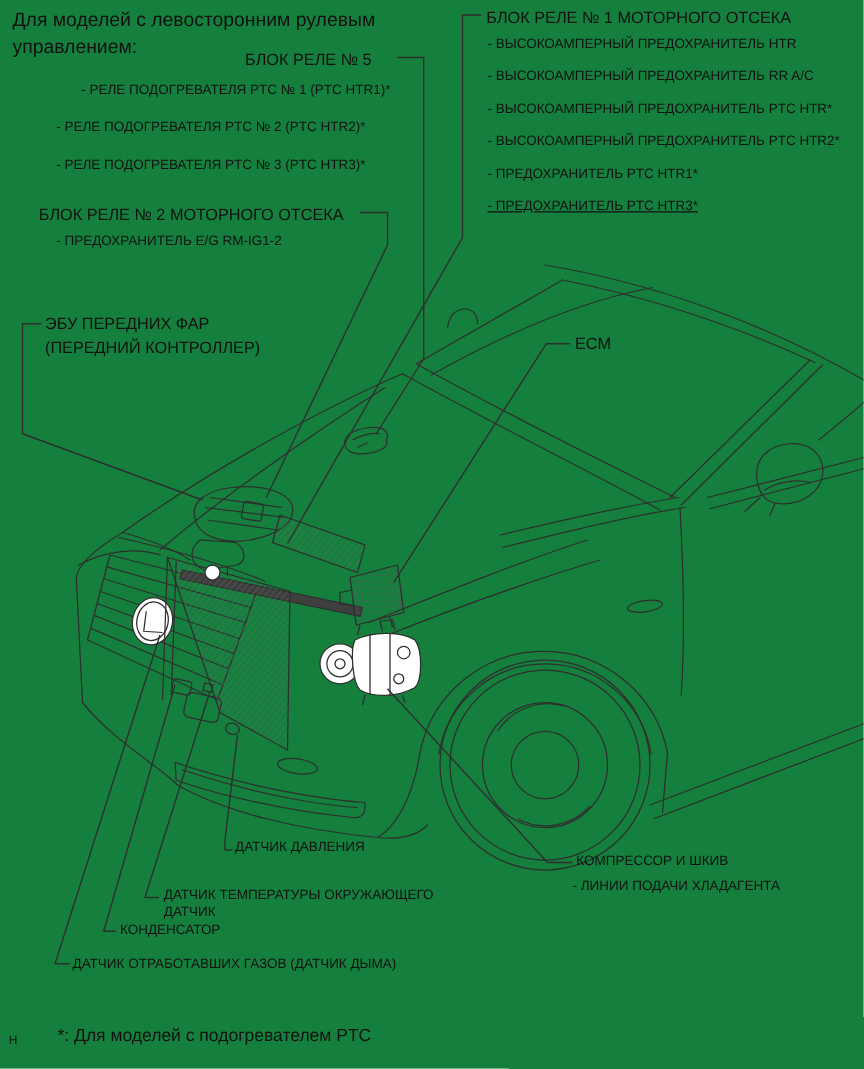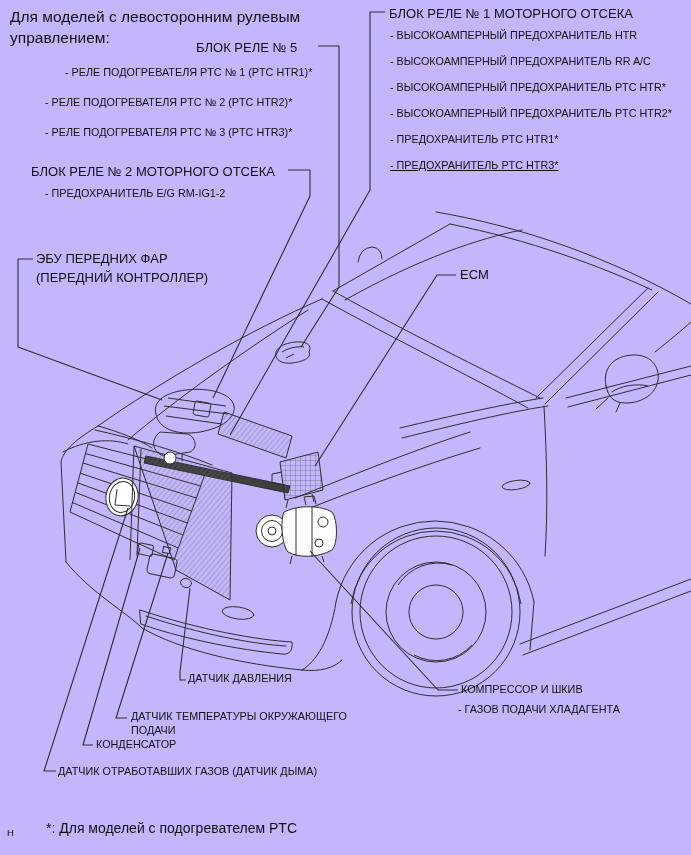--- a/index.html
+++ b/index.html
@@ -1,17 +1,17 @@
 <!DOCTYPE html>
 <html><head>
 <meta charset="utf-8">
 <style>
   html,body{margin:0;padding:0;background:#fff;}
   #stage{
-    position:relative;width:691px;height:855px;background:#c4b5fd;overflow:hidden;
+    position:relative;width:691px;height:855px;background:#15803d;overflow:hidden;
     font-family:"Liberation Sans","DejaVu Sans",sans-serif;color:#111;
   }
   .lbl{position:absolute;white-space:nowrap;color:#111;}
   .heading{font-size:15.5px;line-height:21px;}
   .block-title{font-size:13px;}
   .item{font-size:10.8px;}
   .two-line{line-height:19px;}
   .footnote{font-size:14px;}
   .pagemark{font-size:9.5px;}
   svg{position:absolute;left:0;top:0;}
@@ -173,22 +173,22 @@
   <div class="lbl item" style="left:390px;top:133px;">- ПРЕДОХРАНИТЕЛЬ PTC HTR1*</div>
   <div class="lbl item" style="left:390px;top:159px;text-decoration:underline;">- ПРЕДОХРАНИТЕЛЬ PTC HTR3*</div>
 
   <div class="lbl block-title two-line" style="left:36px;top:249px;">ЭБУ ПЕРЕДНИХ ФАР</div>
   <div class="lbl block-title two-line" style="left:36px;top:268px;">(ПЕРЕДНИЙ КОНТРОЛЛЕР)</div>
 
   <div class="lbl block-title" style="left:460px;top:267px;">ECM</div>
 
   <div class="lbl item" style="left:188px;top:672px;">ДАТЧИК ДАВЛЕНИЯ</div>
   <div class="lbl item" style="left:131px;top:710px;">ДАТЧИК ТЕМПЕРАТУРЫ ОКРУЖАЮЩЕГО</div>
-  <div class="lbl item" style="left:131px;top:724px;">ПОДАЧИ</div>
+  <div class="lbl item" style="left:131px;top:724px;">ДАТЧИК</div>
   <div class="lbl item" style="left:96px;top:738px;">КОНДЕНСАТОР</div>
   <div class="lbl item" style="left:58px;top:765px;">ДАТЧИК ОТРАБОТАВШИХ ГАЗОВ (ДАТЧИК ДЫМА)</div>
 
   <div class="lbl item" style="left:461px;top:683px;text-align:center;">КОМПРЕССОР И ШКИВ</div>
-  <div class="lbl item" style="left:458px;top:703px;">- ГАЗОВ ПОДАЧИ ХЛАДАГЕНТА</div>
+  <div class="lbl item" style="left:458px;top:703px;">- ЛИНИИ ПОДАЧИ ХЛАДАГЕНТА</div>
 
   <div class="lbl footnote" style="left:46px;top:820px;">*: Для моделей с подогревателем PTC</div>
   <div class="lbl pagemark" style="left:7px;top:827px;">H</div>
 </div>
 
 </body></html>

